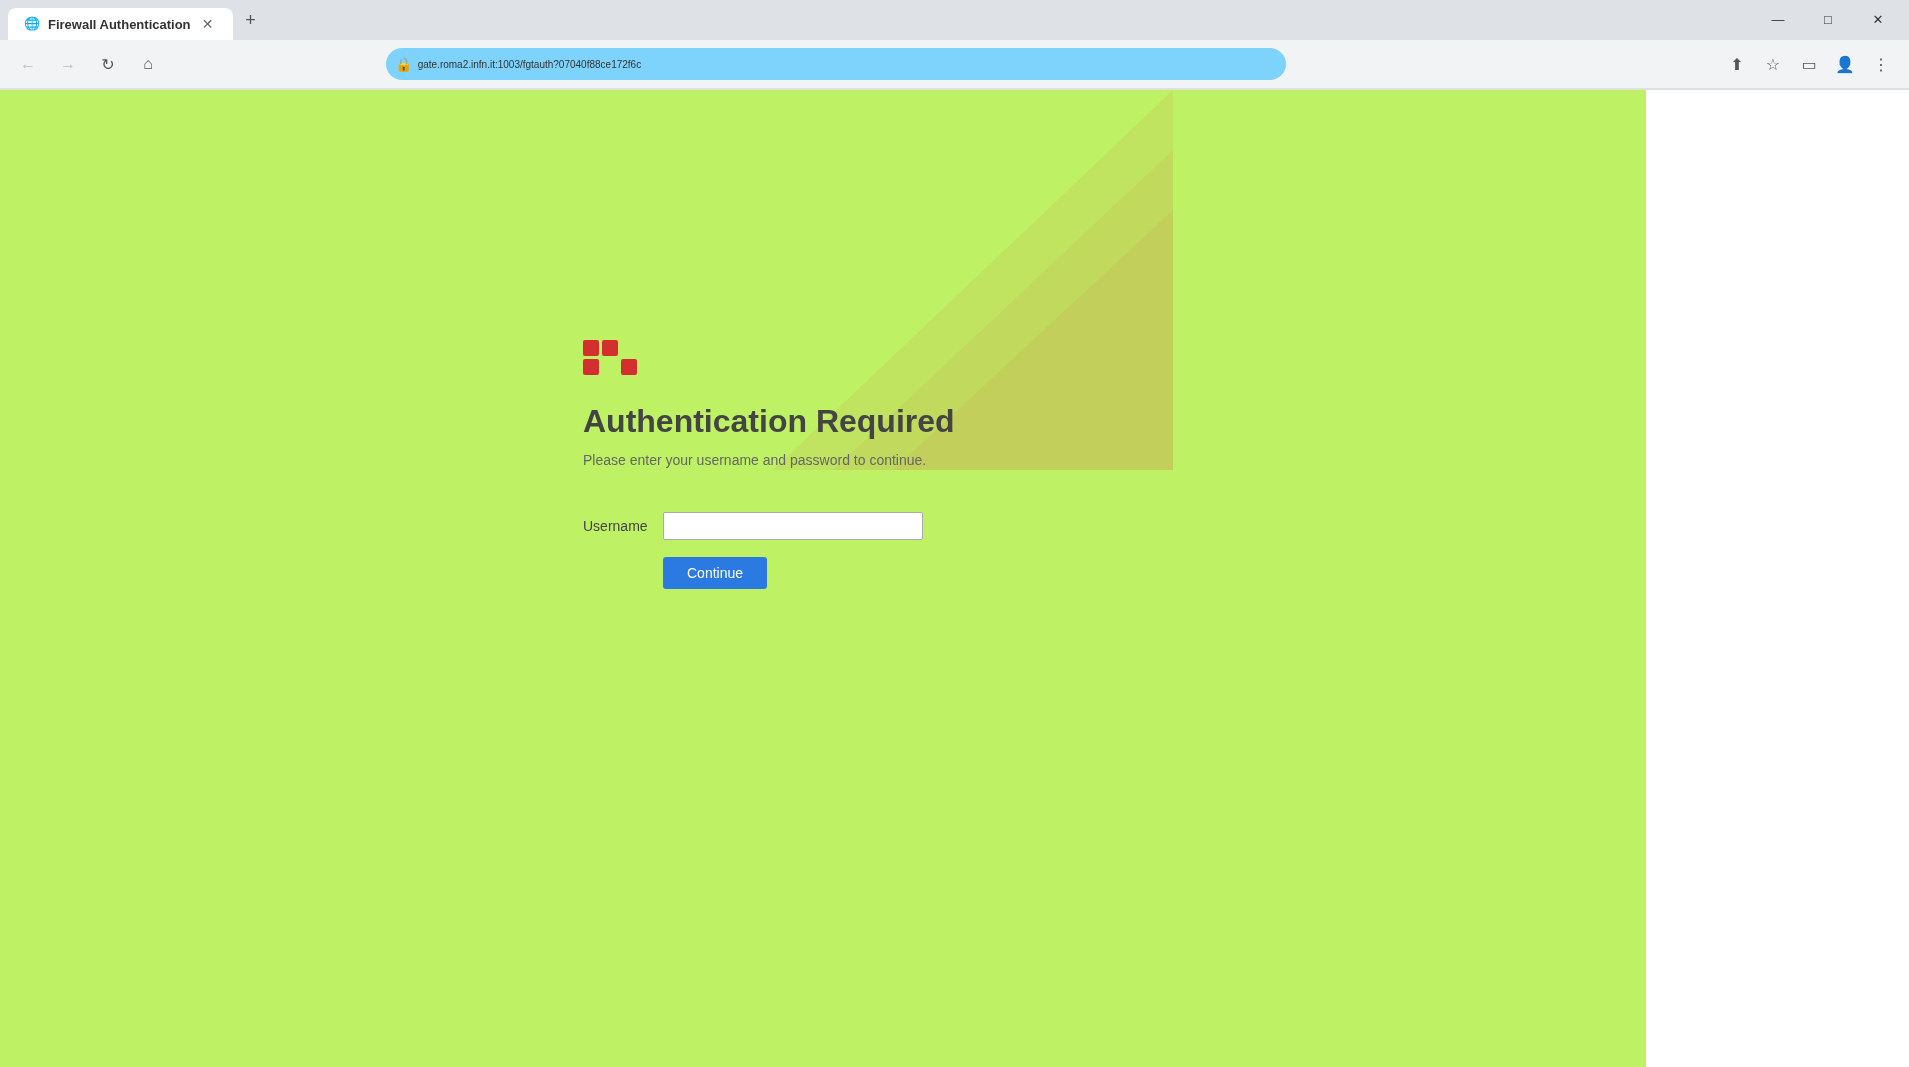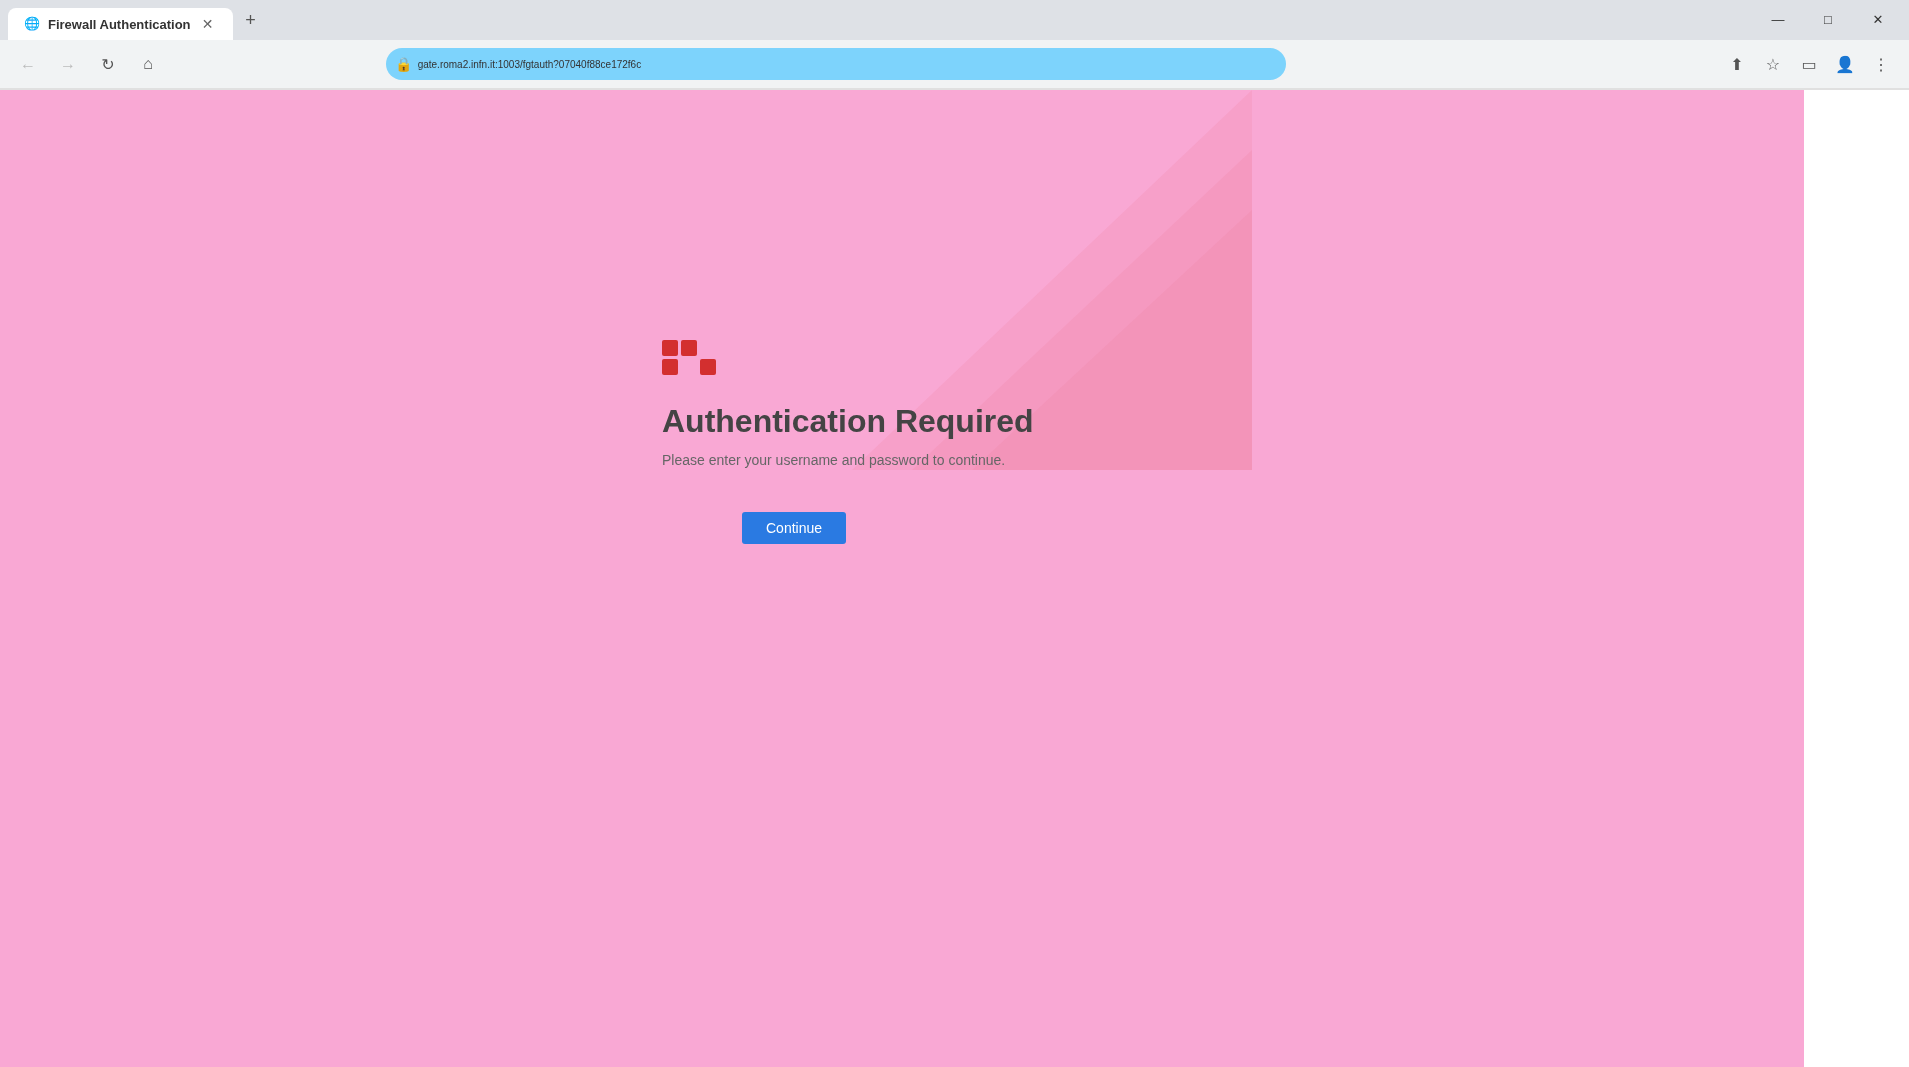--- a/index.html
+++ b/index.html
@@ -172,23 +172,23 @@
       font-size: 16px;
     }
 
     .separator {
       height: 1px;
       background: #e0e0e0;
     }
 
     
     .page-content {
-      width: 1804px;
+      width: 1646px;
       height: calc(1067px - 40px - 48px - 1px);
-      background: #f9a8d4;
+      background: #bef264;
       position: relative;
       overflow: hidden;
     }
 
     
     .bg-shape {
       position: absolute;
       top: 0;
       left: 50%;
       transform: translateX(-30%);
@@ -216,21 +216,21 @@
     .auth-title {
       font-size: 32px;
       font-weight: bold;
       color: #444;
       margin-bottom: 12px;
     }
 
     .auth-subtitle {
       font-size: 14px;
       color: #666;
-      margin-bottom: 28px;
+      margin-bottom: 44px;
     }
 
     .form-row {
       display: flex;
       align-items: center;
       margin-bottom: 16px;
     }
 
     .form-label {
       width: 80px;
@@ -242,21 +242,21 @@
       width: 260px;
       height: 28px;
       border: 1px solid #aaa;
       border-radius: 2px;
       padding: 0 6px;
       font-size: 14px;
       outline: none;
     }
 
     .continue-btn {
-      margin-top: 16px;
+      margin-top: 1px;
       margin-left: 80px;
       padding: 8px 24px;
       background: #2a7ae2;
       color: #fff;
       border: none;
       border-radius: 3px;
       font-size: 14px;
       cursor: pointer;
     }
   </style>
@@ -325,20 +325,24 @@
       </div>
     </div>
 
     
     <h1 class="auth-title">Authentication Required</h1>
 
     
     <p class="auth-subtitle">Please enter your username and password to continue.</p>
 
     
+    <div class="form-row">
+      <label class="form-label">Username</label>
+      <input class="form-input" type="text" placeholder="" style="">
+    </div>
 
     
 
     
     <button class="continue-btn">Continue</button>
 
   </div>
 </div>
 
 </body></html>

